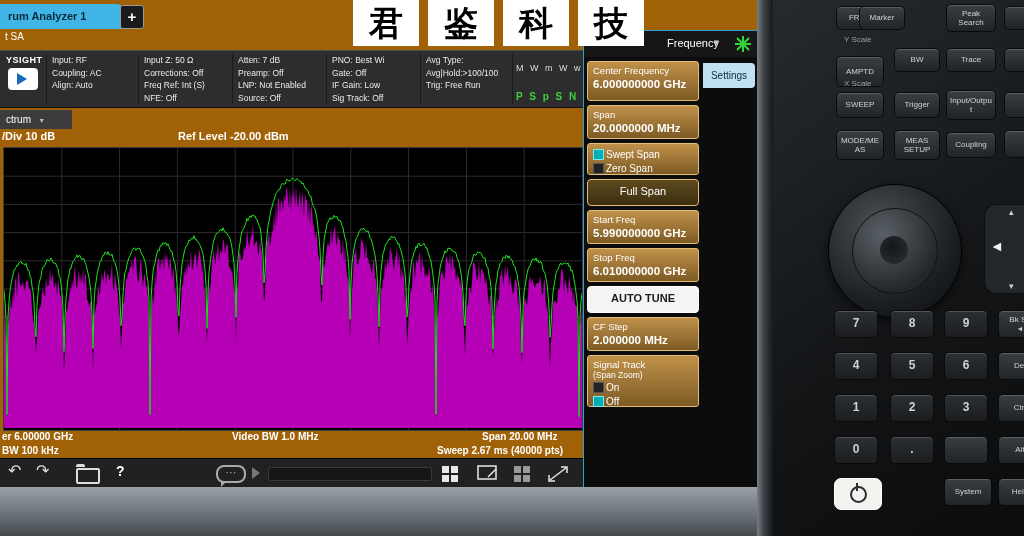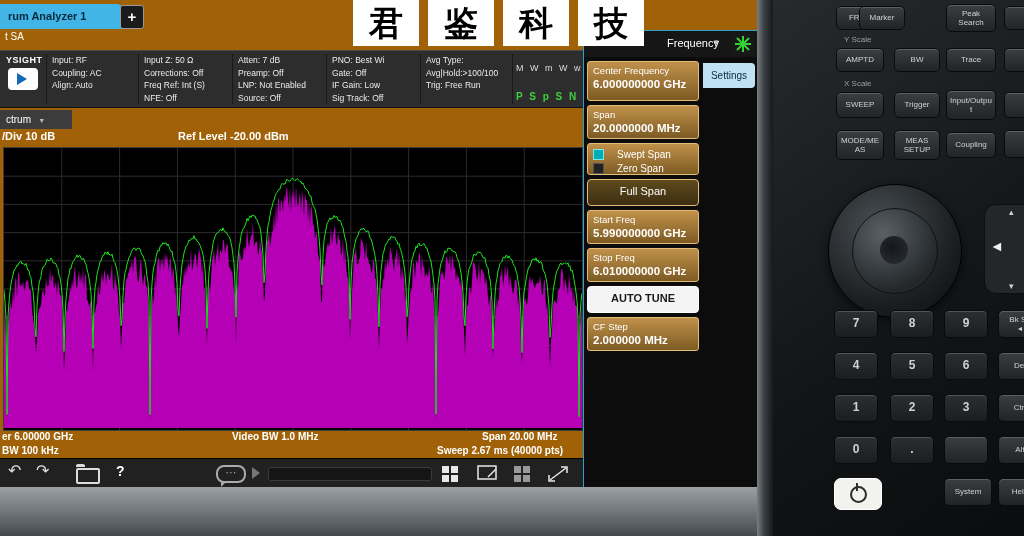--- a/index.html
+++ b/index.html
@@ -49,21 +49,21 @@
   .menu-header .lbl{position:absolute;left:62px;top:6px;margin-left:21px;}
   .menu-header .caret{position:absolute;left:130px;top:6px;font-size:9px;color:#ccc;}
   .ast-icon{position:absolute;right:3px;top:2px;width:22px;height:22px;background:#181818;border-radius:4px;}
   .settings-tab{position:absolute;left:119px;top:32px;width:52px;height:25px;background:#bfe1f2;color:#0a2a3a;
     font-size:10px;border-radius:0 4px 4px 0;display:flex;align-items:center;justify-content:center;}
   .menu-body{position:absolute;left:0;top:27px;width:117px;bottom:0;padding:3px 2px 3px 3px;display:flex;flex-direction:column;gap:4px;box-sizing:border-box;}
   .mbox{background:linear-gradient(180deg,#c0914a,#7d5b24);border:1px solid #e3bd78;border-radius:3px;
     padding:3px 5px;color:#fff;flex:0 0 auto;box-sizing:border-box;}
   .mbox .lab{font-size:9.5px;}
   .mbox .val{font-size:11.5px;font-weight:bold;margin-top:2px;}
-  .trow{display:flex;align-items:center;gap:13px;font-size:10px;height:14px;}
+  .trow{display:flex;align-items:center;gap:2px;font-size:10px;height:14px;}
   .sq{width:9px;height:9px;border:1px solid #555;background:#222;flex:0 0 auto;}
   .sq.on{background:#00aeb8;border-color:#7fe8ee;}
   .btn-full{background:linear-gradient(180deg,#5e4a1e,#3c2e10);border:1px solid #e3bd78;border-radius:4px;
     color:#fff;font-size:11px;text-align:center;line-height:23px;height:25px;}
   .btn-autotune{background:#f4f4f4;border:1px solid #fff;border-radius:4px;color:#1a1a1a;
     font-weight:bold;font-size:11px;text-align:center;line-height:23px;height:25px;}
 
   
   .wm{position:absolute;top:0;width:66px;height:46px;background:#fff;color:#000;
     font-weight:bold;font-size:34px;line-height:46px;text-align:center;z-index:50;}
@@ -261,36 +261,48 @@
         </div>
         <div class="mbox" style="height:34px">
           <div class="lab">Stop Freq</div>
           <div class="val">6.010000000 GHz</div>
         </div>
         <div class="btn-autotune">AUTO TUNE</div>
         <div class="mbox" style="height:34px">
           <div class="lab">CF Step</div>
           <div class="val">2.000000 MHz</div>
         </div>
+        <div class="mbox" style="height:52px">
+          <div class="lab">Signal Track</div>
+          <div class="lab" style="font-size:8.5px">(Span Zoom)</div>
+          <div class="trow">
+            <span class="sq"></span>
+            <span>On</span>
+          </div>
+          <div class="trow">
+            <span class="sq on"></span>
+            <span>Off</span>
+          </div>
+        </div>
       </div>
     </div>
   </div>
 
   <div class="abs bezel-bottom"></div>
   <div class="abs bezel-right"></div>
 
   <div class="abs hardware"></div>
 
   <div class="hw-btn" style="left:836px;top:6px;width:48px;height:24px">FREQ</div>
   <div class="hw-btn" style="left:859px;top:6px;width:46px;height:24px">Marker</div>
   <div class="hw-btn" style="left:946px;top:4px;width:50px;height:28px">Peak Search</div>
   <div class="hw-btn" style="left:1004px;top:6px;width:40px;height:24px"></div>
   <div class="hw-lbl" style="left:844px;top:35px">Y Scale</div>
 
-  <div class="hw-btn" style="left:836px;top:48px;width:48px;height:24px">AMPTD</div>
+  <div class="hw-btn" style="left:836px;top:56px;width:48px;height:31px">AMPTD</div>
   <div class="hw-btn" style="left:894px;top:48px;width:46px;height:24px">BW</div>
   <div class="hw-btn" style="left:946px;top:48px;width:50px;height:24px">Trace</div>
   <div class="hw-btn" style="left:1004px;top:48px;width:40px;height:24px"></div>
   <div class="hw-lbl" style="left:844px;top:79px">X Scale</div>
 
   <div class="hw-btn" style="left:836px;top:92px;width:48px;height:26px">SWEEP</div>
   <div class="hw-btn" style="left:894px;top:92px;width:46px;height:26px">Trigger</div>
   <div class="hw-btn" style="left:946px;top:90px;width:50px;height:30px">Input/Output</div>
   <div class="hw-btn" style="left:1004px;top:92px;width:40px;height:26px"></div>
 

